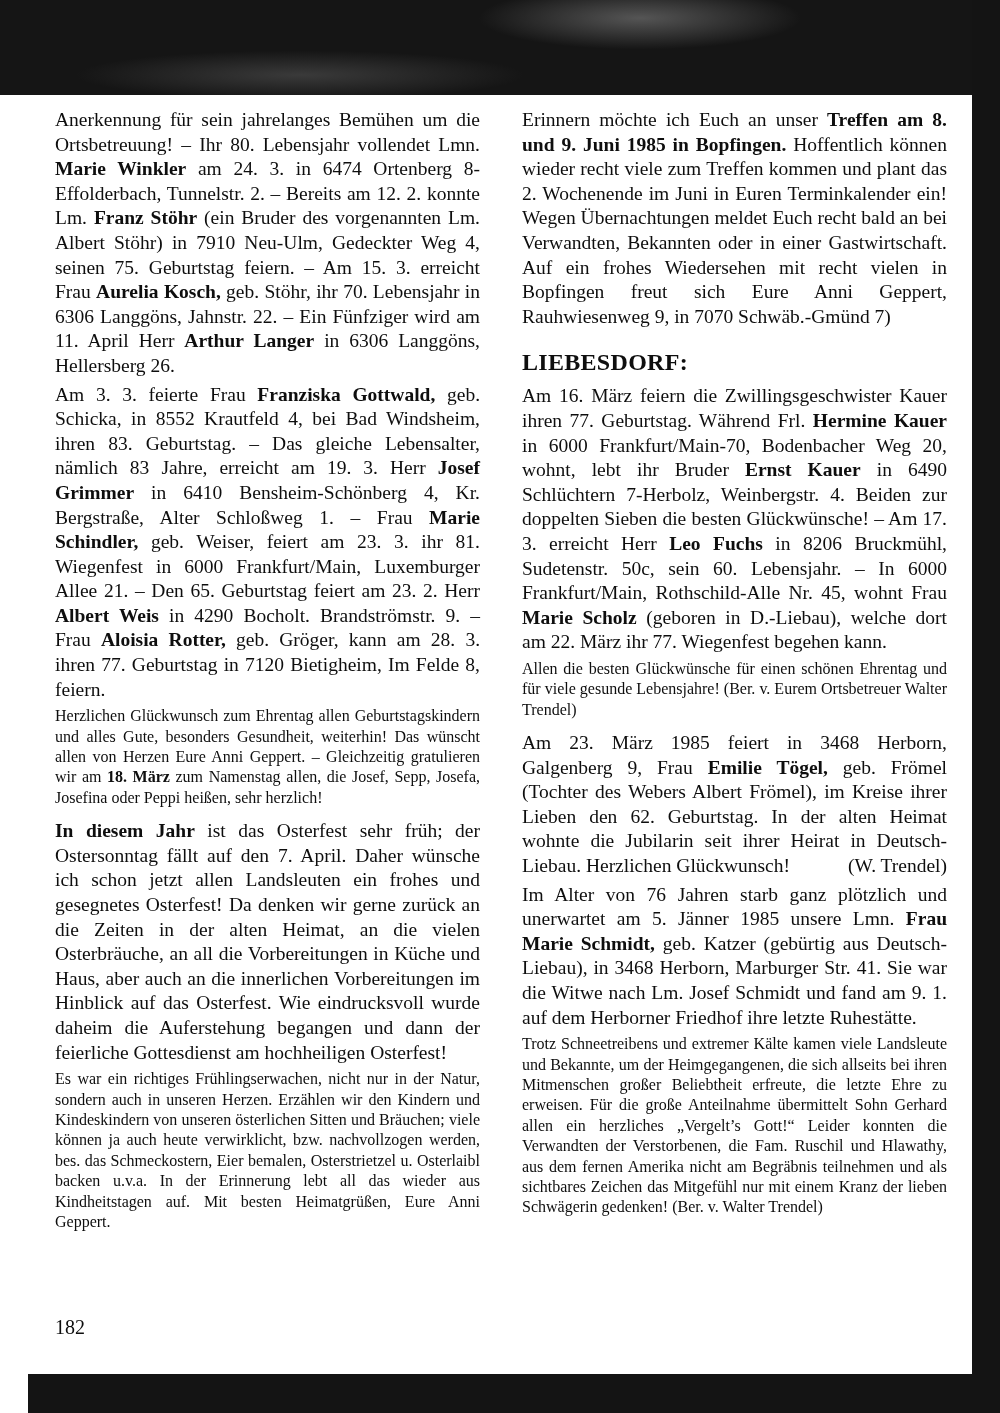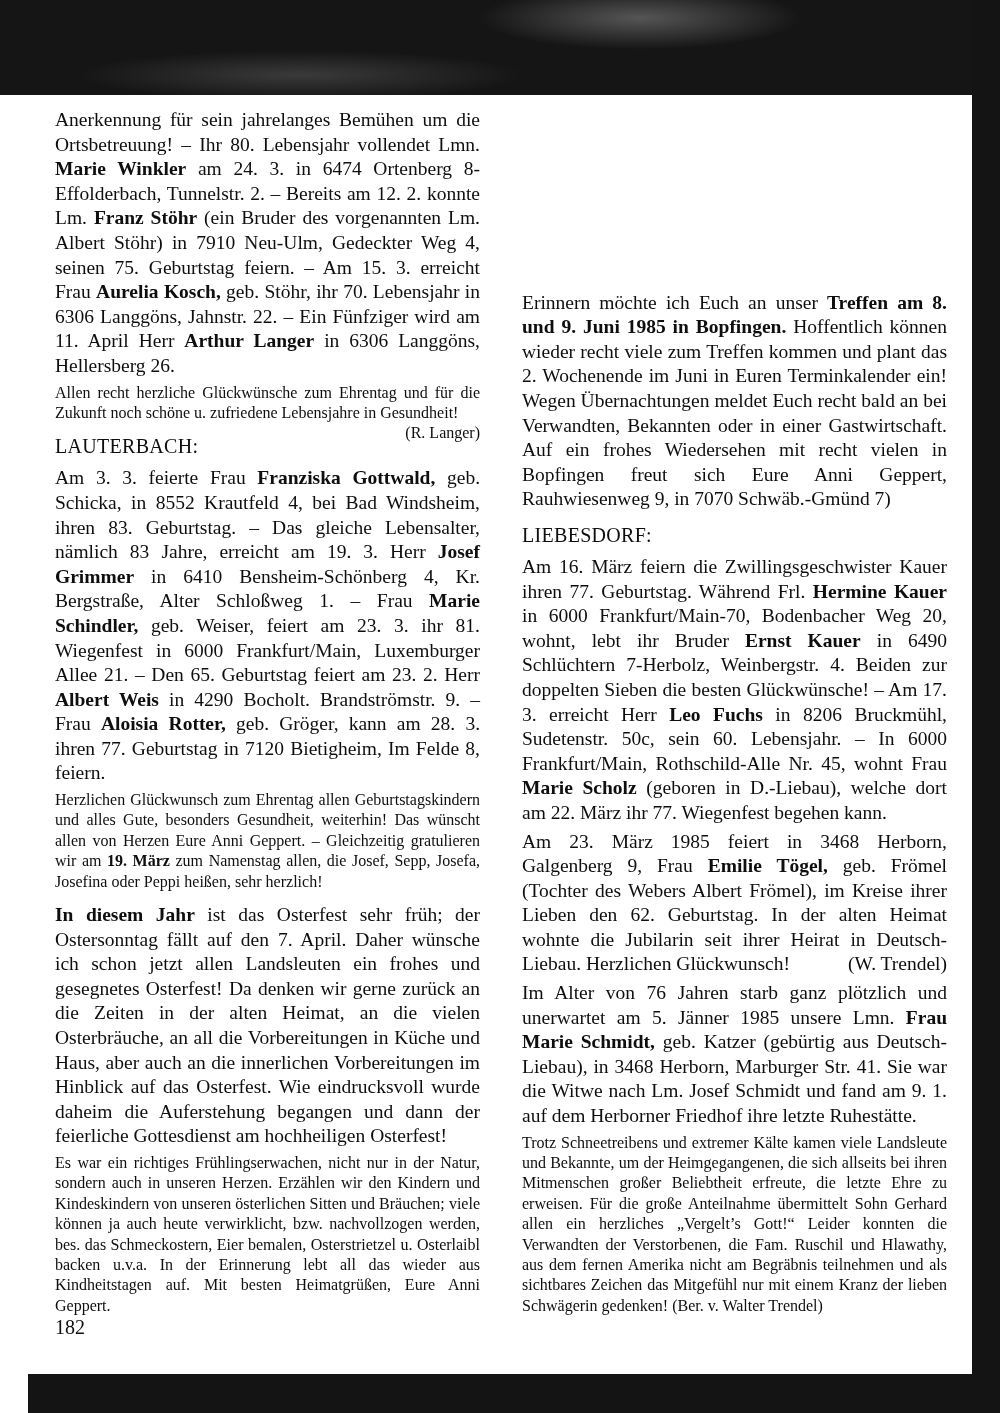--- a/index.html
+++ b/index.html
@@ -22,60 +22,59 @@
   .band-right {
     position:absolute; top:0; right:0; width:28px; height:1413px;
     background:#141414;
   }
   .band-bottom {
     position:absolute; bottom:0; left:28px; width:972px; height:39px;
     background:#141414;
   }
   .content {
     position:absolute; top:108px; left:55px; width:892px;
-    display:flex; gap:42px;align-items:flex-end;
+    display:flex; gap:42px;
   }
   .col { width:433px; text-align:justify; hyphens:auto; }
   .body {
     font-size:19.5px; line-height:24.6px; margin-bottom:4px;
   }
   .small {
     font-size:16px; line-height:20.4px; margin-bottom:11px;
   }
   .heading {
-    font-size:20px; font-weight:normal; text-align:left;
-    margin:12px 0 8px 0; letter-spacing:0.3px;
+    font-size:24px; font-weight:bold; text-align:left;
+    margin:20px 0 8px 0; letter-spacing:0.3px;
   }
   .b { font-weight:bold; }
   .attr { float:right; }
   .page-number {
     position:absolute; left:55px; top:1316px;
     font-size:20px;
   }
 </style>
 </head>
 <body>
 
 <div class="band-top"></div>
 <div class="band-right"></div>
 <div class="band-bottom"></div>
 
 <div class="content">
   <div class="col">
     <p class="body"><span>Anerkennung für sein jahrelanges Bemühen um die Ortsbetreuung! – Ihr 80. Lebensjahr vollendet Lmn. </span><span class="b">Marie Winkler</span><span> am 24. 3. in 6474 Ortenberg 8-Effolderbach, Tunnelstr. 2. – Bereits am 12. 2. konnte Lm. </span><span class="b">Franz Stöhr</span><span> (ein Bruder des vorgenannten Lm. Albert Stöhr) in 7910 Neu-Ulm, Gedeckter Weg 4, seinen 75. Geburtstag feiern. – Am 15. 3. erreicht Frau </span><span class="b">Aurelia Kosch,</span><span> geb. Stöhr, ihr 70. Lebensjahr in 6306 Langgöns, Jahnstr. 22. – Ein Fünfziger wird am 11. April Herr </span><span class="b">Arthur Langer</span><span> in 6306 Langgöns, Hellersberg 26.</span></p>
-    <p class="small"><span>Allen recht herzliche Glückwünsche zum Ehrentag und für die Zukunft noch schöne u. zufriedene Lebensjahre in Gesundheit!</span><span class="attr">(R. Langer)</span></p>
-    <h2 class="heading">LAUTERBACH:</h2>
     <p class="body"><span>Am 3. 3. feierte Frau </span><span class="b">Franziska Gottwald,</span><span> geb. Schicka, in 8552 Krautfeld 4, bei Bad Windsheim, ihren 83. Geburtstag. – Das gleiche Lebensalter, nämlich 83 Jahre, erreicht am 19. 3. Herr </span><span class="b">Josef Grimmer</span><span> in 6410 Bensheim-Schönberg 4, Kr. Bergstraße, Alter Schloßweg 1. – Frau </span><span class="b">Marie Schindler,</span><span> geb. Weiser, feiert am 23. 3. ihr 81. Wiegenfest in 6000 Frankfurt/Main, Luxemburger Allee 21. – Den 65. Geburtstag feiert am 23. 2. Herr </span><span class="b">Albert Weis</span><span> in 4290 Bocholt. Brandströmstr. 9. – Frau </span><span class="b">Aloisia Rotter,</span><span> geb. Gröger, kann am 28. 3. ihren 77. Geburtstag in 7120 Bietigheim, Im Felde 8, feiern.</span></p>
-    <p class="small"><span>Herzlichen Glückwunsch zum Ehrentag allen Geburtstagskindern und alles Gute, besonders Gesundheit, weiterhin! Das wünscht allen von Herzen Eure Anni Geppert. – Gleichzeitig gratulieren wir am </span><span class="b">19. März</span><span> zum Namenstag allen, die Josef, Sepp, Josefa, Josefina oder Peppi heißen, sehr herzlich!</span></p>
+    <p class="small"><span>Herzlichen Glückwunsch zum Ehrentag allen Geburtstagskindern und alles Gute, besonders Gesundheit, weiterhin! Das wünscht allen von Herzen Eure Anni Geppert. – Gleichzeitig gratulieren wir am </span><span class="b">18. März</span><span> zum Namenstag allen, die Josef, Sepp, Josefa, Josefina oder Peppi heißen, sehr herzlich!</span></p>
     <p class="body"><span class="b">In diesem Jahr</span><span> ist das Osterfest sehr früh; der Ostersonntag fällt auf den 7. April. Daher wünsche ich schon jetzt allen Landsleuten ein frohes und gesegnetes Osterfest! Da denken wir gerne zurück an die Zeiten in der alten Heimat, an die vielen Osterbräuche, an all die Vorbereitungen in Küche und Haus, aber auch an die innerlichen Vorbereitungen im Hinblick auf das Osterfest. Wie eindrucksvoll wurde daheim die Auferstehung begangen und dann der feierliche Gottesdienst am hochheiligen Osterfest!</span></p>
     <p class="small"><span>Es war ein richtiges Frühlingserwachen, nicht nur in der Natur, sondern auch in unseren Herzen. Erzählen wir den Kindern und Kindeskindern von unseren österlichen Sitten und Bräuchen; viele können ja auch heute verwirklicht, bzw. nachvollzogen werden, bes. das Schmeckostern, Eier bemalen, Osterstrietzel u. Osterlaibl backen u.v.a. In der Erinnerung lebt all das wieder aus Kindheitstagen auf. Mit besten Heimatgrüßen, Eure Anni Geppert.</span></p>
   </div>
   <div class="col">
     <p class="body"><span>Erinnern möchte ich Euch an unser </span><span class="b">Treffen am 8. und 9. Juni 1985 in Bopfingen.</span><span> Hoffentlich können wieder recht viele zum Treffen kommen und plant das 2. Wochenende im Juni in Euren Terminkalender ein! Wegen Übernachtungen meldet Euch recht bald an bei Verwandten, Bekannten oder in einer Gastwirtschaft. Auf ein frohes Wiedersehen mit recht vielen in Bopfingen freut sich Eure Anni Geppert, Rauhwiesenweg 9, in 7070 Schwäb.-Gmünd 7)</span></p>
     <h2 class="heading">LIEBESDORF:</h2>
     <p class="body"><span>Am 16. März feiern die Zwillingsgeschwister Kauer ihren 77. Geburtstag. Während Frl. </span><span class="b">Hermine Kauer</span><span> in 6000 Frankfurt/Main-70, Bodenbacher Weg 20, wohnt, lebt ihr Bruder </span><span class="b">Ernst Kauer</span><span> in 6490 Schlüchtern 7-Herbolz, Weinbergstr. 4. Beiden zur doppelten Sieben die besten Glückwünsche! – Am 17. 3. erreicht Herr </span><span class="b">Leo Fuchs</span><span> in 8206 Bruckmühl, Sudetenstr. 50c, sein 60. Lebensjahr. – In 6000 Frankfurt/Main, Rothschild-Alle Nr. 45, wohnt Frau </span><span class="b">Marie Scholz</span><span> (geboren in D.-Liebau), welche dort am 22. März ihr 77. Wiegenfest begehen kann.</span></p>
+    <p class="small"><span>Allen die besten Glückwünsche für einen schönen Ehrentag und für viele gesunde Lebensjahre! (Ber. v. Eurem Ortsbetreuer Walter Trendel)</span></p>
     <p class="body"><span>Am 23. März 1985 feiert in 3468 Herborn, Galgenberg 9, Frau </span><span class="b">Emilie Tögel,</span><span> geb. Frömel (Tochter des Webers Albert Frömel), im Kreise ihrer Lieben den 62. Geburtstag. In der alten Heimat wohnte die Jubilarin seit ihrer Heirat in Deutsch-Liebau. Herzlichen Glückwunsch!</span><span class="attr">(W. Trendel)</span></p>
     <p class="body"><span>Im Alter von 76 Jahren starb ganz plötzlich und unerwartet am 5. Jänner 1985 unsere Lmn. </span><span class="b">Frau Marie Schmidt,</span><span> geb. Katzer (gebürtig aus Deutsch-Liebau), in 3468 Herborn, Marburger Str. 41. Sie war die Witwe nach Lm. Josef Schmidt und fand am 9. 1. auf dem Herborner Friedhof ihre letzte Ruhestätte.</span></p>
     <p class="small"><span>Trotz Schneetreibens und extremer Kälte kamen viele Landsleute und Bekannte, um der Heimgegangenen, die sich allseits bei ihren Mitmenschen großer Beliebtheit erfreute, die letzte Ehre zu erweisen. Für die große Anteilnahme übermittelt Sohn Gerhard allen ein herzliches „Vergelt’s Gott!“ Leider konnten die Verwandten der Verstorbenen, die Fam. Ruschil und Hlawathy, aus dem fernen Amerika nicht am Begräbnis teilnehmen und als sichtbares Zeichen das Mitgefühl nur mit einem Kranz der lieben Schwägerin gedenken! (Ber. v. Walter Trendel)</span></p>
   </div>
 </div>
 
 <div class="page-number">182</div>
 
 </body></html>

